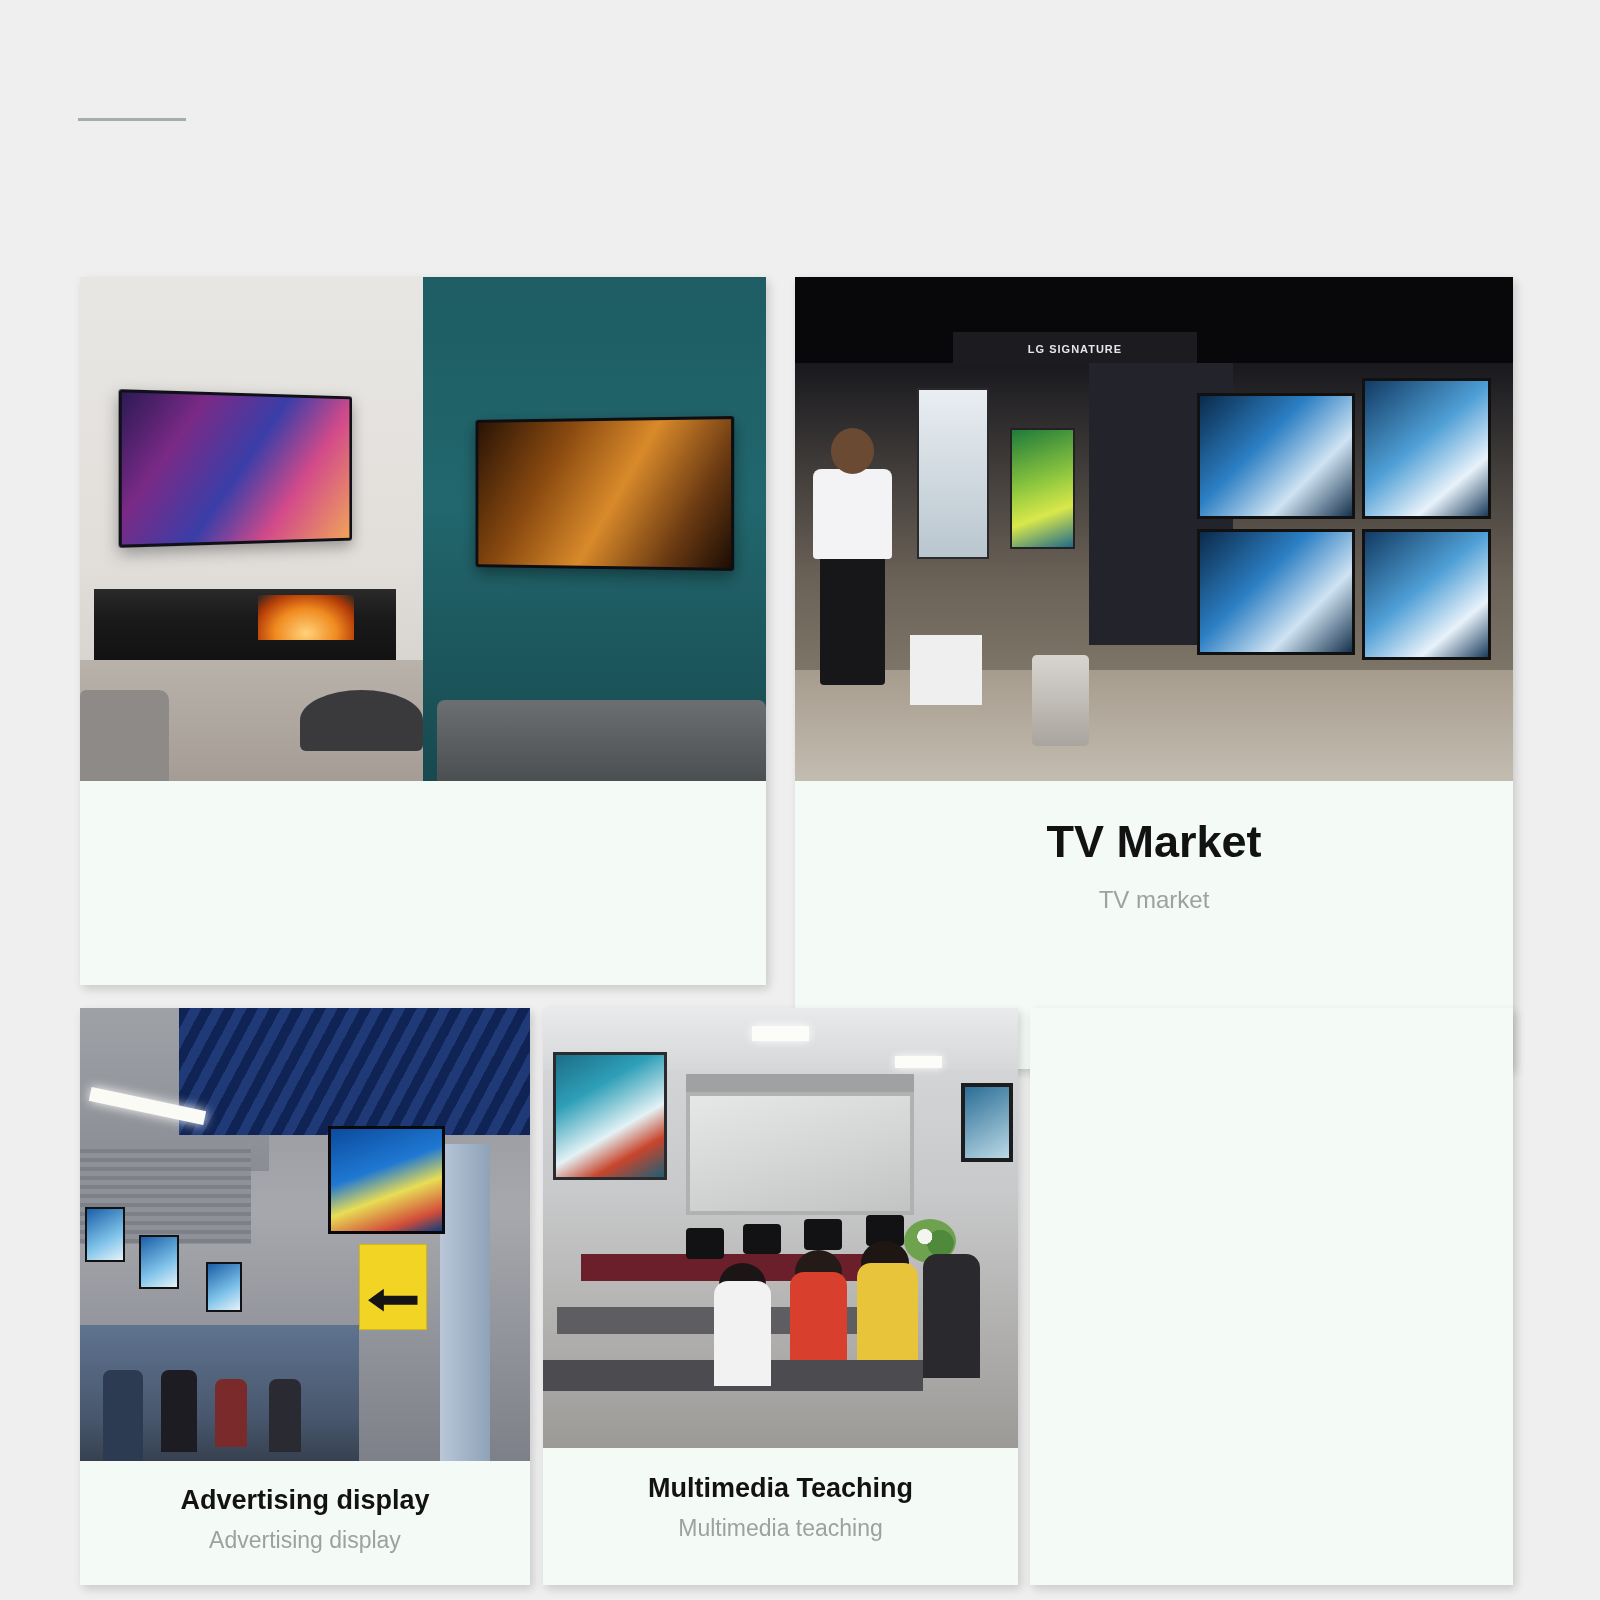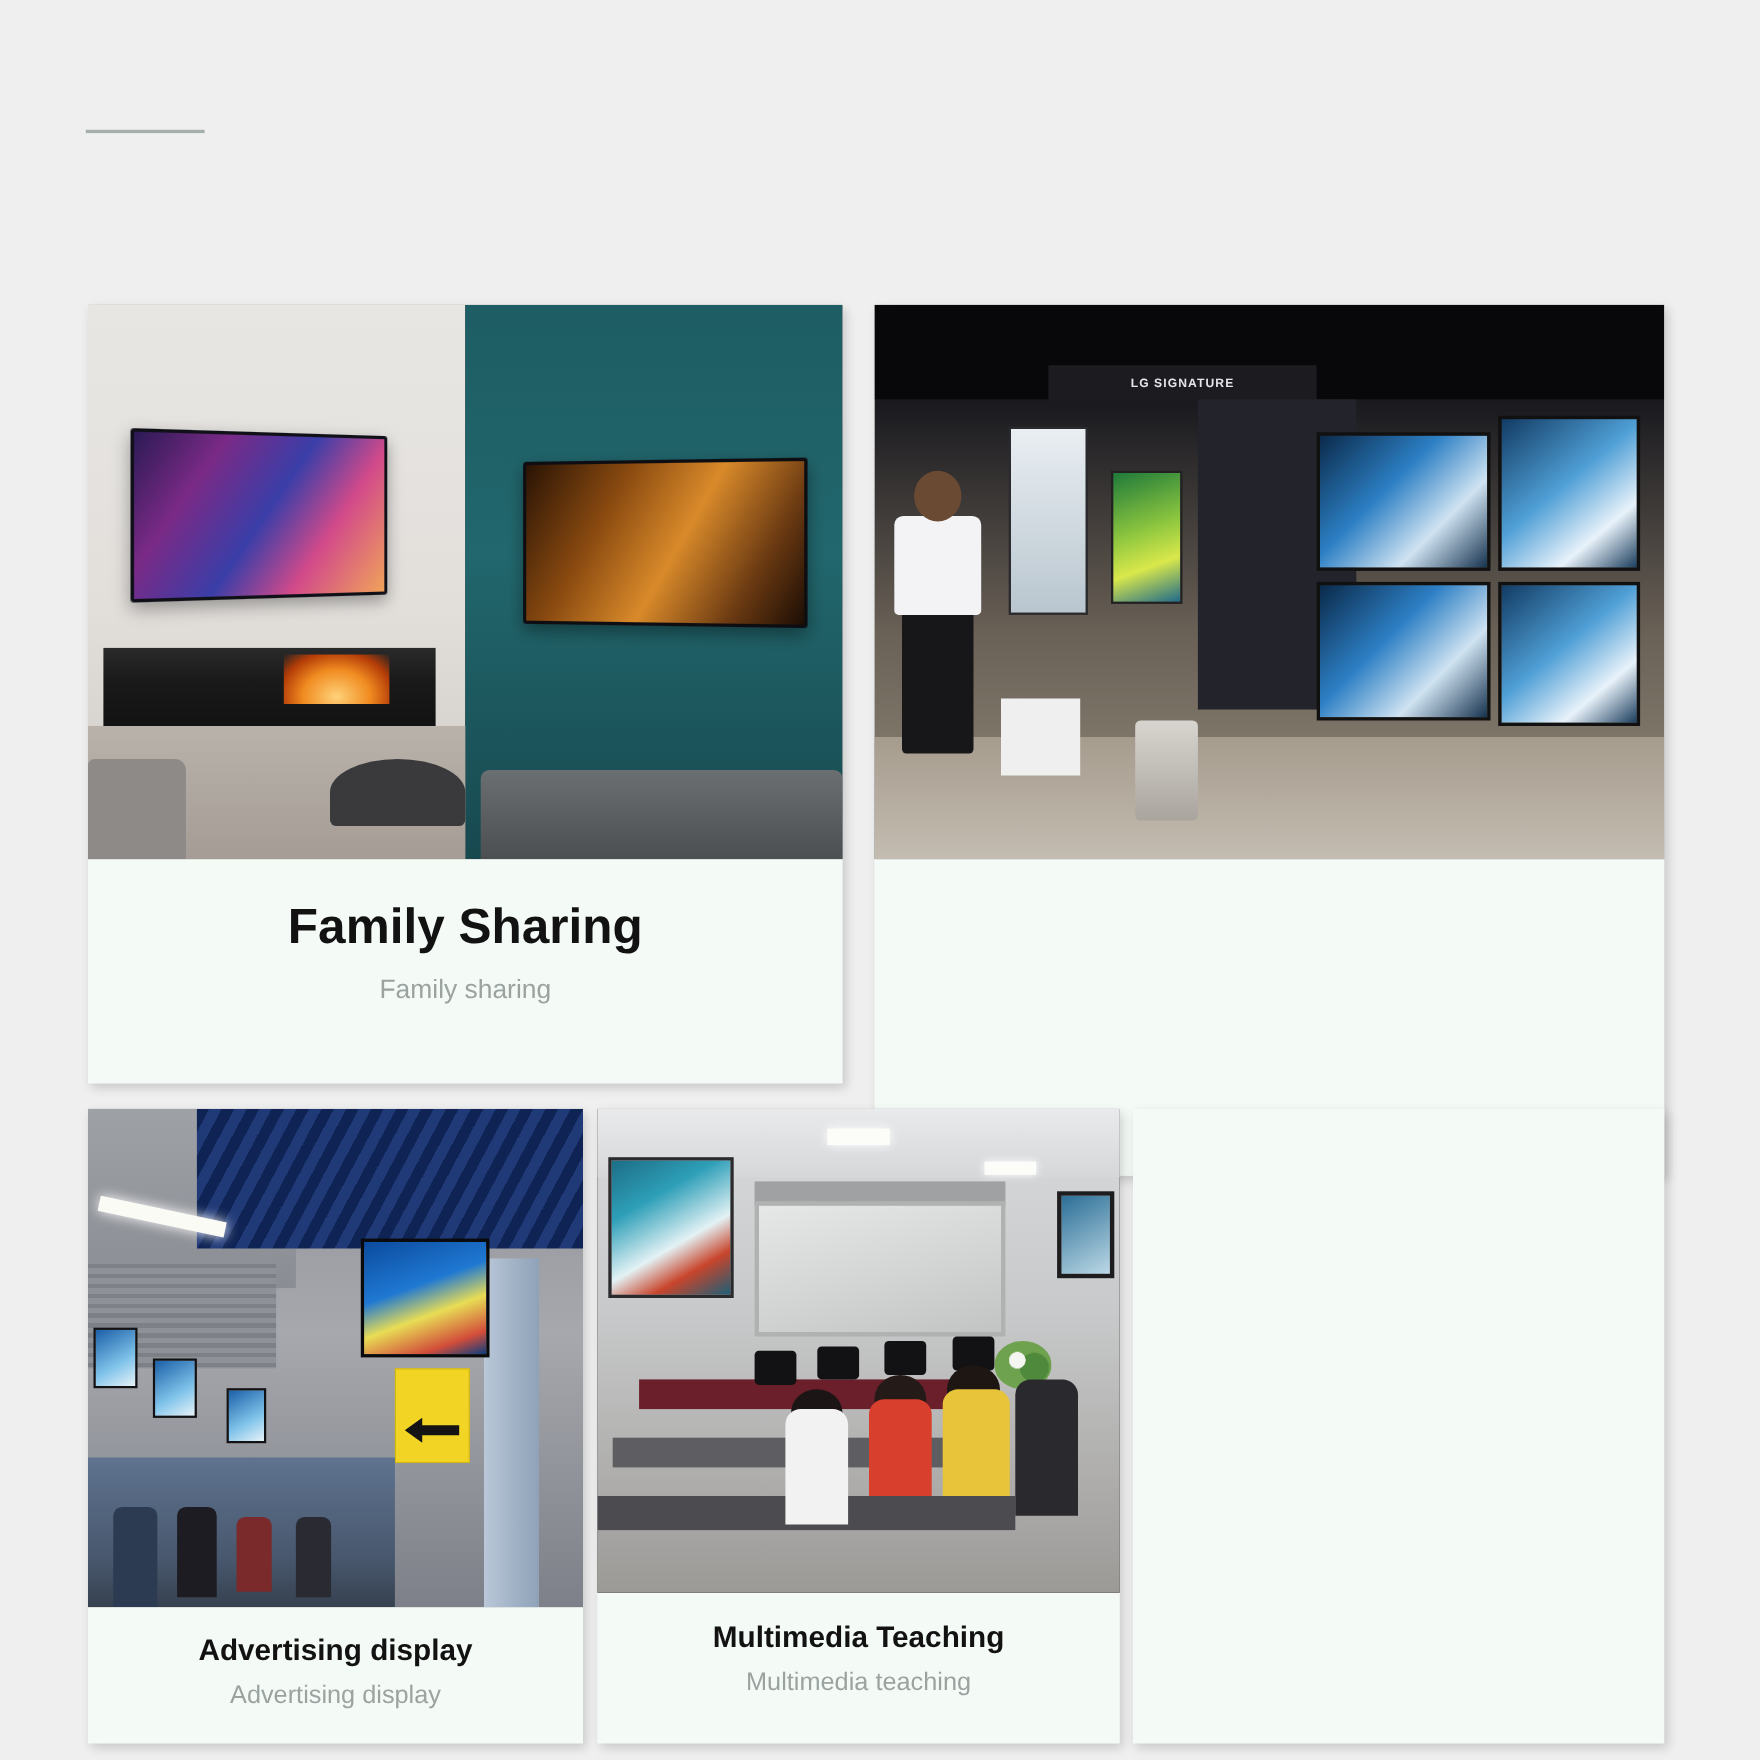--- a/index.html
+++ b/index.html
@@ -241,24 +241,20 @@
         <div class="fs-tv1"></div>
         <div class="fs-tv2"></div>
         <div class="fs-fire"></div>
         <div class="fs-flame"></div>
         <div class="fs-floor"></div>
         <div class="fs-sofa"></div>
         <div class="fs-tbl"></div>
         <div class="fs-bed"></div>
       </div>
     </div>
-    <div class="card-caption">
-      <div class="cap-title">Family Sharing</div>
-      <div class="cap-sub">Family sharing</div>
-    </div>
   </div>
 
   <div class="card big" id="card-tvmarket">
     <div class="card-photo">
       <div class="scene">
         <div class="tm-bg"></div>
         <div class="tm-ceil"></div>
         <div class="tm-sign">LG SIGNATURE</div>
         <div class="tm-wall"></div>
         <div class="tm-disp1"></div>
@@ -267,20 +263,24 @@
         <div class="tm-scr4"></div>
         <div class="tm-scr5"></div>
         <div class="tm-scr6"></div>
         <div class="tm-floor"></div>
         <div class="tm-ped"></div>
         <div class="tm-bin"></div>
         <div class="tm-person-legs"></div>
         <div class="tm-person-body"></div>
         <div class="tm-person-top"></div>
       </div>
+    </div>
+    <div class="card-caption">
+      <div class="cap-title">TV Market</div>
+      <div class="cap-sub">TV market</div>
     </div>
   </div>
 
   <div class="card small" id="card-advertising">
     <div class="card-photo">
       <div class="scene">
         <div class="ad-bg"></div>
         <div class="ad-ceil"></div>
         <div class="ad-roof"></div>
         <div class="ad-slat"></div>

